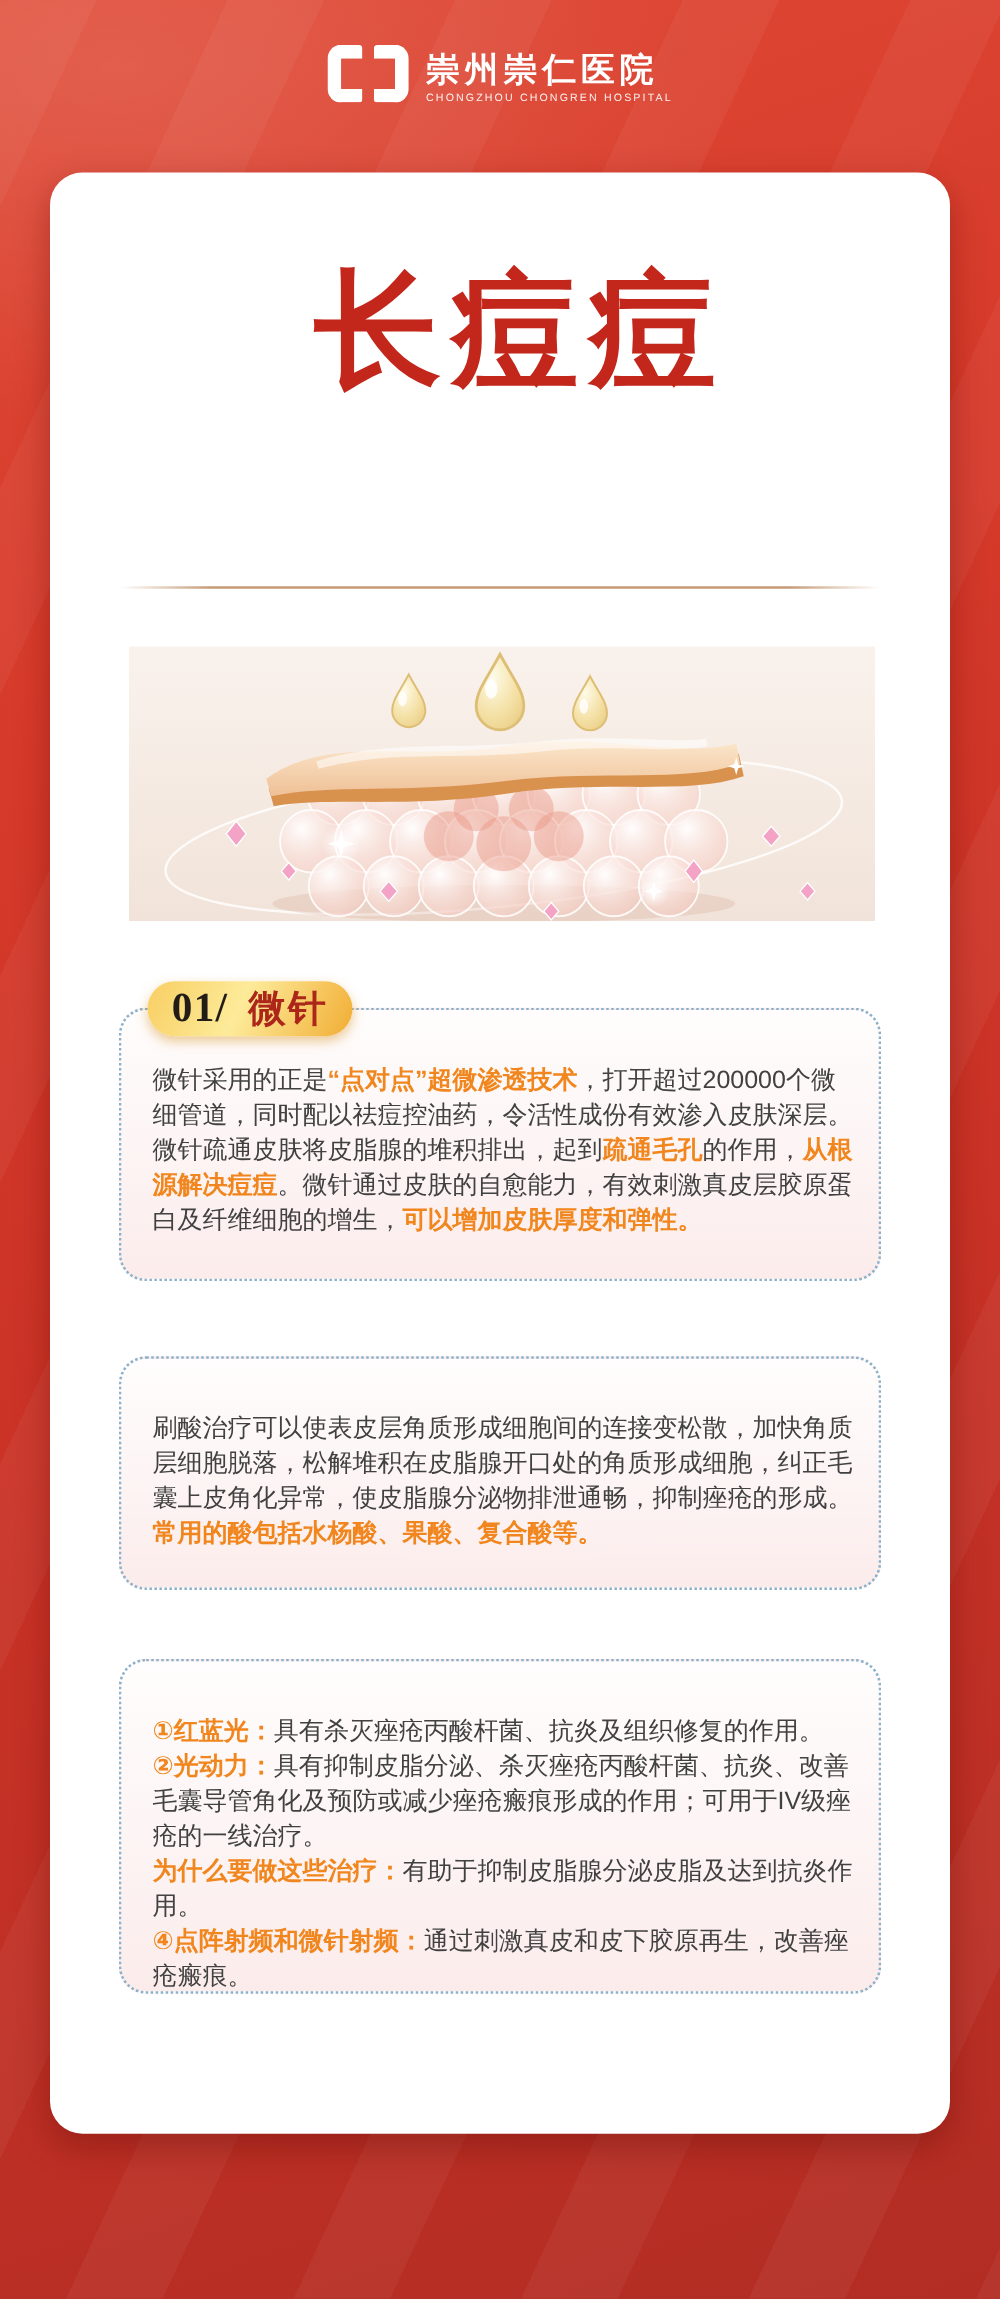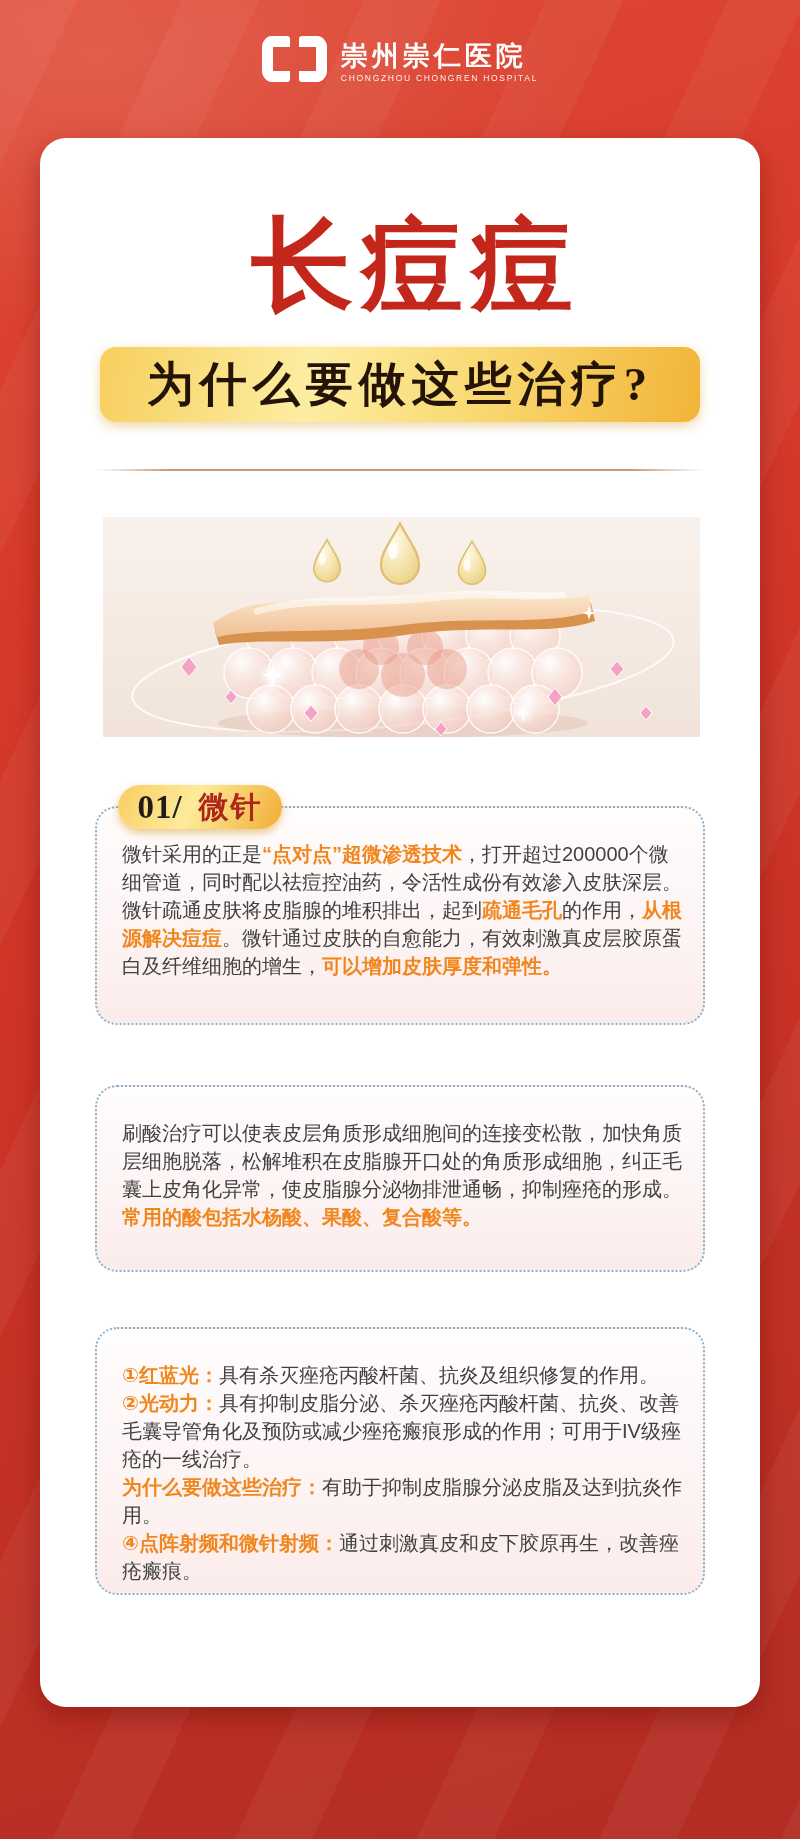--- a/index.html
+++ b/index.html
@@ -39,21 +39,21 @@
       background:linear-gradient(115deg,#f8ce62 0%,#fdeb9a 45%,#f1ad34 100%);
       display:flex;align-items:center;justify-content:center;
       box-shadow:0 4px 9px rgba(216,150,40,.5);
       font-family:"Liberation Serif","DejaVu Serif",serif;font-weight:700;gap:16px;}
   .sec-num{color:#221c18;font-size:33px;letter-spacing:1px;}
   .sec-name{color:#ad261a;font-size:30px;letter-spacing:2px;}
   .sp1{top:647px}.sp2{top:925px}.sp3{top:1167px}
   .sec-box{position:absolute;left:55px;width:610px;border:2px dotted #8bb0ca;border-radius:22px;z-index:1;
       background:linear-gradient(180deg,#fffdfd 0%,#fdf4f4 55%,#fbeceb 100%);box-sizing:border-box;}
   .sb1{top:668px;height:219px}.sb2{top:947px;height:187px}.sb3{top:1189px;height:268px}
-  .sec-text{margin:0;padding:32px 16px 0 25px;font-size:20px;line-height:28px;color:#414141;}
+  .sec-text{margin:0;padding:42px 16px 0 25px;font-size:20px;line-height:28px;color:#414141;}
   .sec-text .hl{color:#f0861d;font-weight:700;}
   .sec-text .u{text-decoration-color:#f2a75f;text-decoration-thickness:2px;text-underline-offset:5px;}
 </style>
 </head>
 <body>
 
 <div class="poster">
 
   <header class="logo">
     <span class="logo-mark">
@@ -63,23 +63,20 @@
     <span class="logo-text">
       <span class="logo-cn">崇州崇仁医院</span>
       <span class="logo-en">CHONGZHOU CHONGREN HOSPITAL</span>
     </span>
   </header>
 
   <main class="card">
 
     <h1 class="title">长痘痘</h1>
 
-    <div class="subtitle-pill">
-      <span>为什么要做这些治疗?</span>
-    </div>
 
     <div class="divider"></div>
 
     <div class="illustration">
       <svg width="597" height="220" viewBox="0 0 597 220" aria-hidden="true">
         <defs>
           <linearGradient id="bgG" x1="0" y1="0" x2="0" y2="1">
             <stop offset="0" stop-color="#f9f2ec"></stop>
               <stop offset="1" stop-color="#f1e3d9"></stop>
           </linearGradient>

